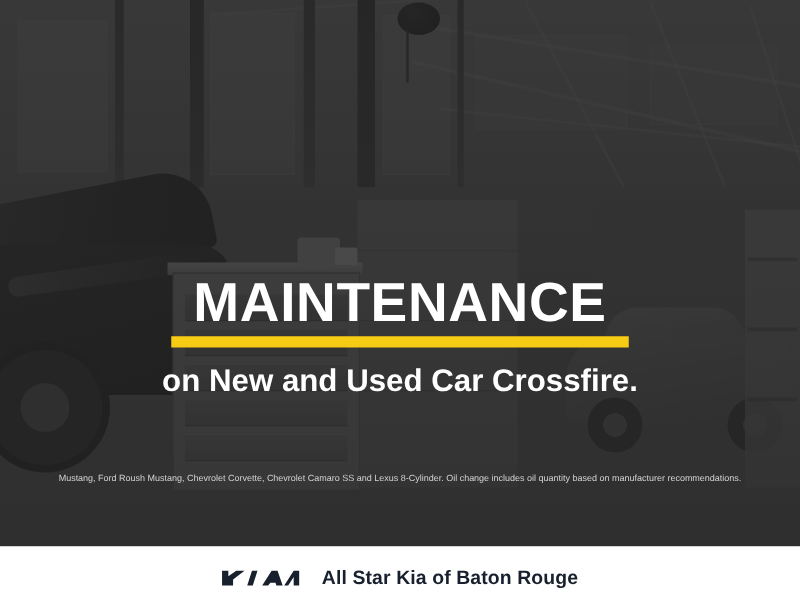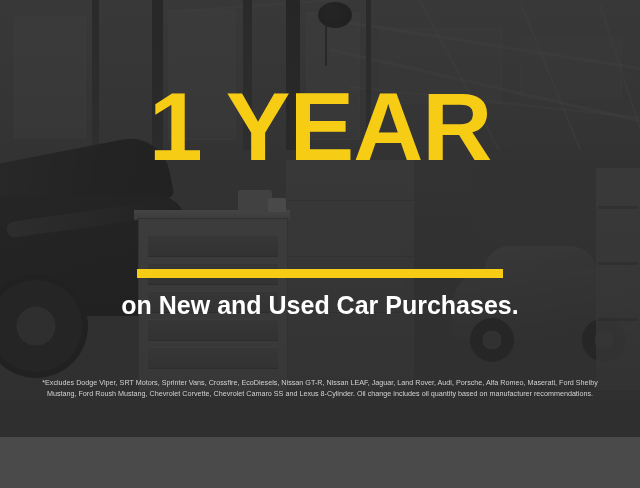--- a/index.html
+++ b/index.html
@@ -419,30 +419,44 @@
     <div class="rack"></div>
     <div class="rack-shelf" style="top:206px"></div>
     <div class="rack-shelf" style="top:262px"></div>
     <div class="rack-shelf" style="top:318px"></div>
 
     <div class="scrim"></div>
   </div>
 
   <div class="content">
 
-    <div class="headline-year">1 YEAR</div>
-
-
+
+
+    <div class="headline-line3">MAINTENANCE</div>
 
     <div class="divider"></div>
 
     <div class="subhead">
-      <span class="sub-line">on New and Used Car Purchases.</span>
+      <span class="sub-line">on New and Used Car Crossfire.</span>
     </div>
 
     <div class="disclaimer">
-      <span class="disc-line">*Excludes Dodge Viper, SRT Motors, Sprinter Vans, Crossfire, EcoDiesels, Nissan GT-R, Nissan LEAF, Jaguar, Land Rover, Audi, Porsche, Alfa Romeo, Maserati, Ford Shelby</span>
       <span class="disc-line">Mustang, Ford Roush Mustang, Chevrolet Corvette, Chevrolet Camaro SS and Lexus 8-Cylinder. Oil change includes oil quantity based on manufacturer recommendations.</span>
     </div>
   </div>
 
+  <div class="footer">
+    <svg class="kia-logo" viewBox="0 0 200 54">
+      <g fill="#18202E">
+
+        <path d="M2 8 h16 v14.5 L38 8 h21 L30 30.5 v15.5 H2 Z"></path>
+
+        <path d="M66 46 L78 8 h14 L80 46 Z"></path>
+
+        <path d="M104 46 L128 8 h15 l13 38 h-16 l-2.2-7.5 h-13 L119 46 Z"></path>
+
+        <path d="M160 46 L184 8 h14 v38 h-14 V24 L170 46 Z"></path>
+      </g>
+    </svg>
+    <span class="dealer-name">All Star Kia of Baton Rouge</span>
+  </div>
 
 </div>
 
 </body></html>

